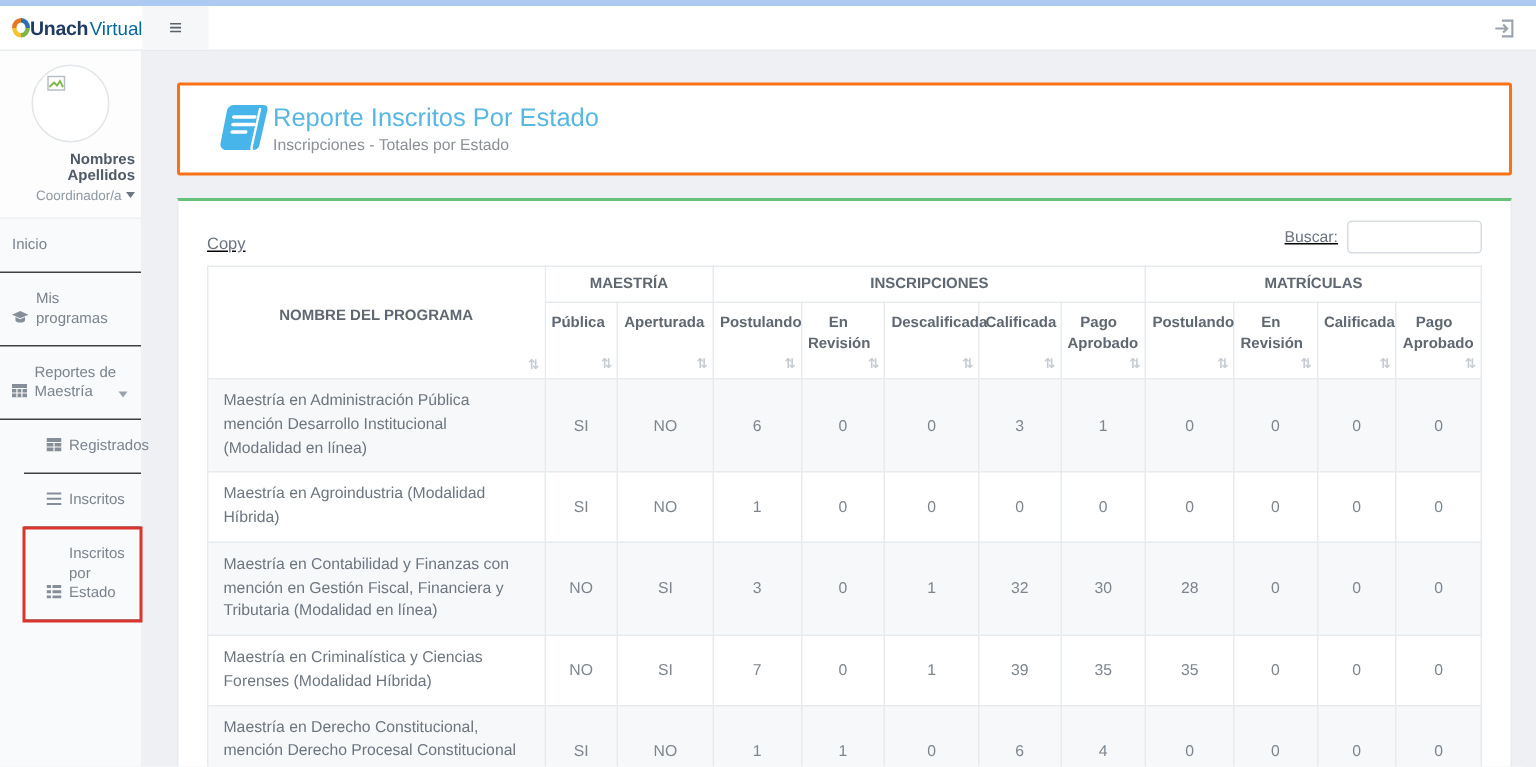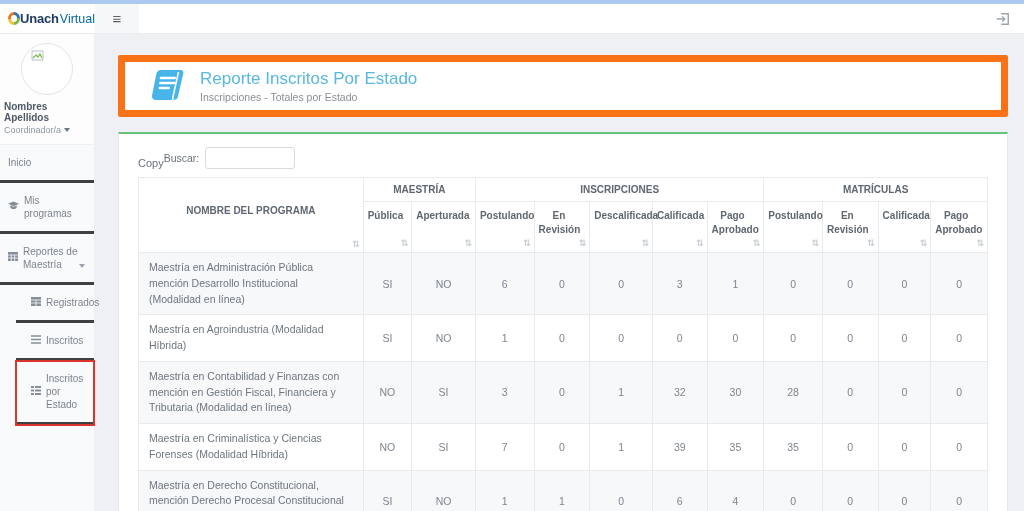--- a/index.html
+++ b/index.html
@@ -20,51 +20,51 @@
   .hamburger-btn { width:44px; border:none; background:#f6f7f9; color:#5a6268;
                    font-size:15px; cursor:pointer; }
   .logout-btn { margin-left:auto; margin-right:14px; background:none; border:none;
                 cursor:pointer; display:flex; align-items:center; }
 
   
   .layout { display:flex; height:477px; }
 
   
   .sidebar { width:95px; background:#f9fafb; border-right:1px solid #edeff2; font-size:10px; }
-  .user-block { background:#fdfdfe; text-align:left; padding:9px 4px 9px;
+  .user-block { background:#fdfdfe; text-align:right; padding:9px 4px 9px;
                 border-bottom:1px solid #eef0f2; }
   .avatar { width:52px; height:52px; border-radius:50%; border:1px solid #e2e5e9;
             margin:0 auto 6px; position:relative; background:#fff; }
   .broken-img { position:absolute; top:6px; left:9px; }
   .user-name { font-weight:bold; font-size:10px; color:#4f5a66; }
   .user-role { font-size:9px; color:#8d97a1; margin-top:2px;
                display:inline-flex; align-items:center; gap:3px; cursor:pointer; }
   .caret-down { width:0; height:0; border-left:3.5px solid transparent;
                 border-right:3.5px solid transparent; border-top:4px solid #6b7682; }
-  .nav-item { display:flex; align-items:center; gap:5px; padding:11px 8px;
-              color:#7b848e; border-bottom:3px solid #404040; cursor:pointer; line-height:1.3; }
+  .nav-item { display:flex; align-items:flex-end; gap:5px; padding:11px 8px;
+              color:#7b848e; border-bottom:1px solid #404040; cursor:pointer; line-height:1.3; }
   .nav-item .nv-ic { flex:0 0 auto; color:#868f99; font-size:9px; margin-top:0px; }
   .nav-sub { padding-left:15px;margin-left:16px; }
   .nav-parent { position:relative; flex-wrap:wrap; }
   .chev { width:0; height:0; border-left:3.5px solid transparent; border-right:3.5px solid transparent;
           border-top:4px solid #9aa3ad; position:absolute; right:9px; bottom:14px; }
   .hl-red { outline:2px solid #da342c; outline-offset:-1px; }
   .ic-svg { display:inline-block; vertical-align:-1px; }
 
   
   .main { flex:1; padding:21px 16px 0 23px; }
 
-  .header-card { background:#fff; border:7px solid #f97316; border-radius:2px;
-                 display:flex; align-items:center; gap:13px; padding:9px 22px; height:62px; }
+  .header-card { background:#fff; border:2px solid #f97316; border-radius:2px;
+                 display:flex; align-items:center; padding:9px 22px; height:62px; }
   .page-title { font-size:17px; color:#58b7e3; font-weight:normal; }
   .page-breadcrumb { font-size:10.5px; color:#8a9096; margin-top:2px; }
 
   .table-card { margin-top:15px; background:#fff; border:1px solid #e8ebee;
                 border-top:2px solid #67c279; padding:13px 19px 0; }
-  .toolbar { display:flex; justify-content:flex-start; align-items:flex-end; }
+  .toolbar { display:flex; justify-content:space-between; align-items:flex-end;text-decoration:underline; }
   .copy-btn { background:none; border:none; font-size:11px; color:#6b7280; cursor:pointer; padding:0; }
   .search-wrap { display:flex; align-items:center; gap:6px; font-size:10.5px; color:#6b7280; }
   .search-input { width:90px; height:22px; border:1px solid #d7dce1; border-radius:3px;
                   font-size:11px; padding:0 5px; color:#555; outline:none; }
 
   table { width:100%; border-collapse:collapse; margin-top:8px; table-layout:fixed; }
   th, td { border:1px solid #e8ebee; }
   th.group { font-size:10px; font-weight:bold; color:#5f6771; text-align:center;
              padding:6px 3px; background:#fff;margin-left:39px; }
   th.sub { font-size:10px; font-weight:bold; color:#5f6771; text-align:center;

